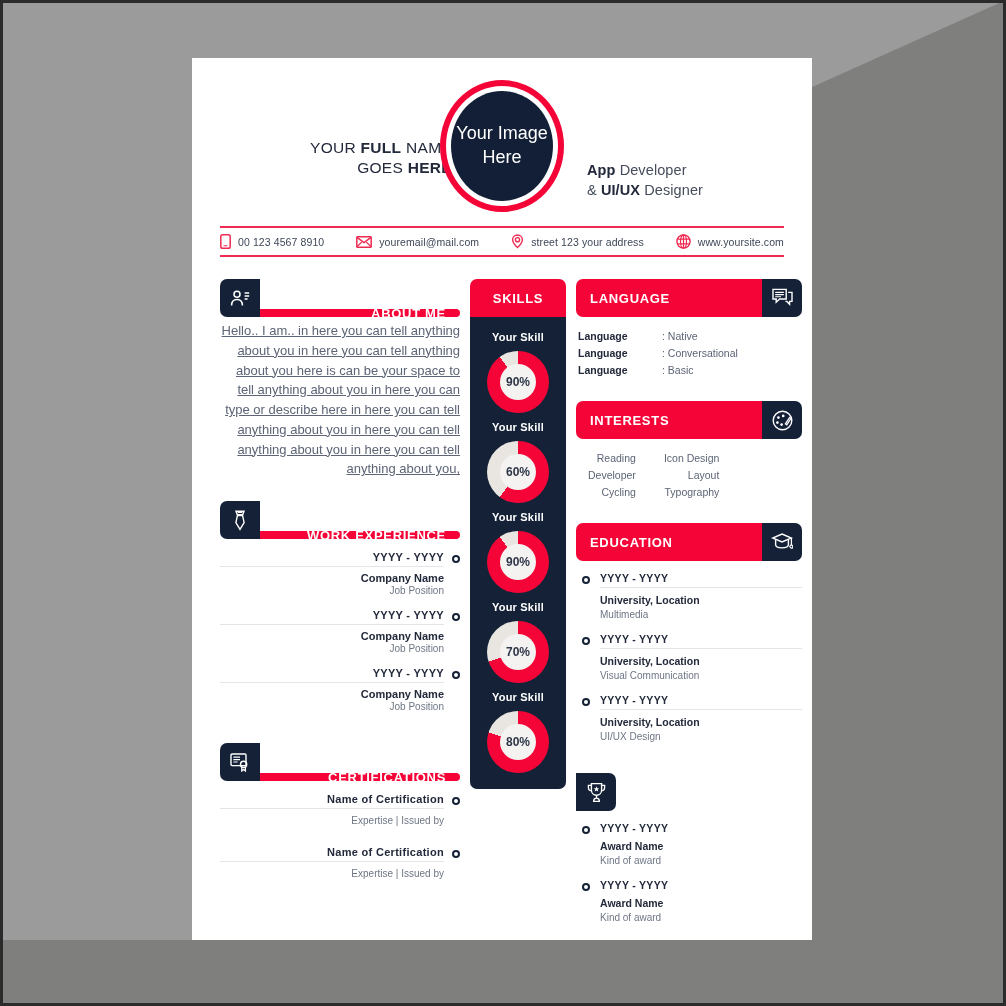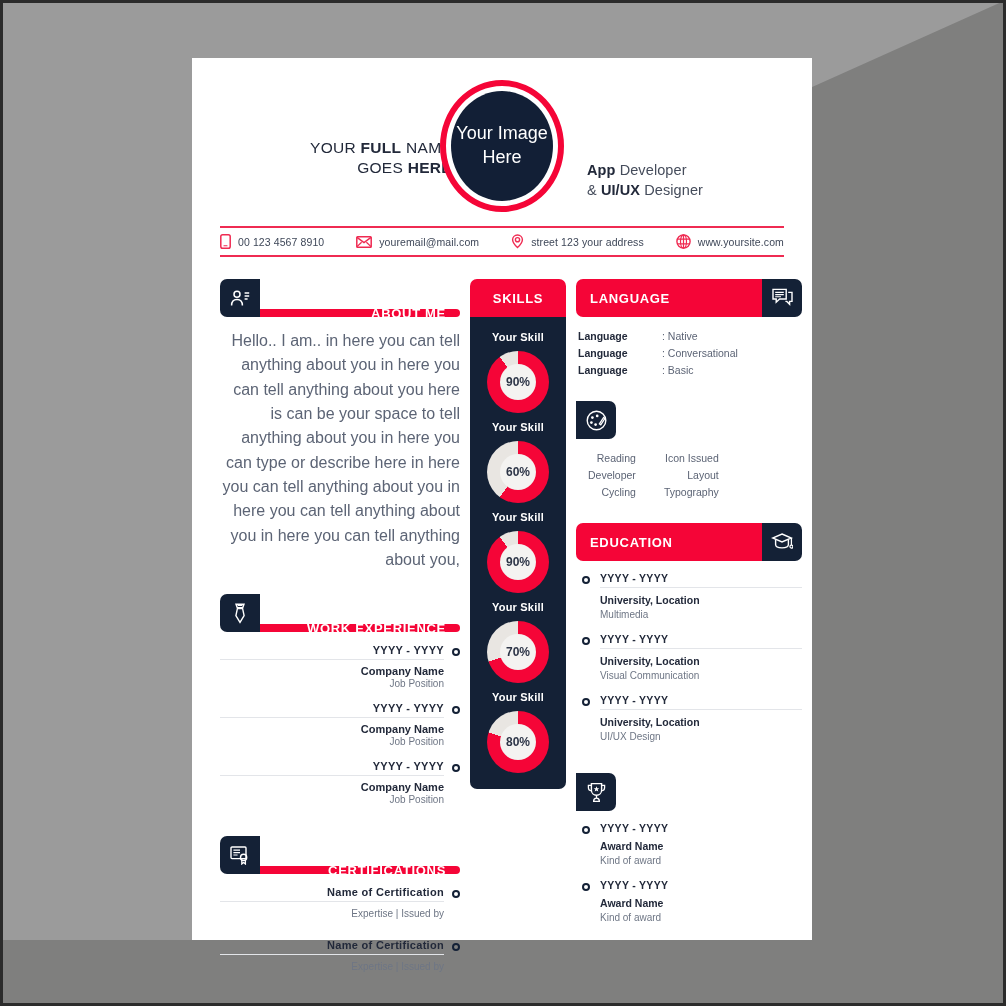--- a/index.html
+++ b/index.html
@@ -96,22 +96,22 @@
     display: flex; align-items: center;
     color: #fff; font-weight: 700; font-size: 13px; letter-spacing: .7px;
   }
   .sec-bar.r-align { justify-content: flex-end; padding-right: 14px;
                      border-radius: 0 7px 7px 0; margin-top: 30px; }
   .sec-bar.l-align { justify-content: flex-start; padding-left: 14px;
                      border-radius: 7px 0 0 7px; }
 
   
   .about-text {
-    margin-top: 12px; text-align: right;
-    font-size: 16px; line-height: 1.52; color: #5c6475;
+    margin-top: 4px; text-align: right;
+    font-size: 13px; line-height: 1.52; color: #5c6475; text-decoration: underline;
   }
 
   
   .entries-r { margin-top: 12px; }
   .entry-r { margin-bottom: 13px; }
   .entry-r .yr-row {
     display: flex; align-items: center; justify-content: flex-end; gap: 8px;
   }
   .entry-r .yr {
     font-size: 11px; font-weight: 700; color: #22293a; letter-spacing: .3px;
@@ -417,39 +417,40 @@
         </div>
         <div class="lang-row">
           <span class="k">Language</span>
           <span class="v">: Basic</span>
         </div>
       </div>
 
       <div class="gap-lg"></div>
 
       <div class="sec-head">
+        <div class="sec-bar l-align">INTERESTS</div>
         <div class="sec-icon right">
           <svg width="21" height="21" viewBox="0 0 21 21">
             <circle cx="10.5" cy="10.5" r="9.3" fill="none" stroke="#fff" stroke-width="1.4"></circle>
             <circle cx="6.4" cy="7.6" r="1.35" fill="#fff"></circle>
             <circle cx="11.2" cy="5.9" r="1.35" fill="#fff"></circle>
             <circle cx="5.4" cy="12.6" r="1.35" fill="#fff"></circle>
             <circle cx="9.6" cy="14.6" r="1.35" fill="#fff"></circle>
             <path d="M13.4 13.8 L17.6 7.4 L18.8 8.6 L14.8 14.8 Z" fill="none" stroke="#fff" stroke-width="1.3"></path>
           </svg>
         </div>
       </div>
       <div class="interest-cols">
         <div>
           <div>Reading</div>
           <div>Developer</div>
           <div>Cycling</div>
         </div>
         <div>
-          <div>Icon Issued</div>
+          <div>Icon Design</div>
           <div>Layout</div>
           <div>Typography</div>
         </div>
       </div>
 
       <div class="gap-lg"></div>
 
       <div class="sec-head">
         <div class="sec-bar l-align">EDUCATION</div>
         <div class="sec-icon right">

